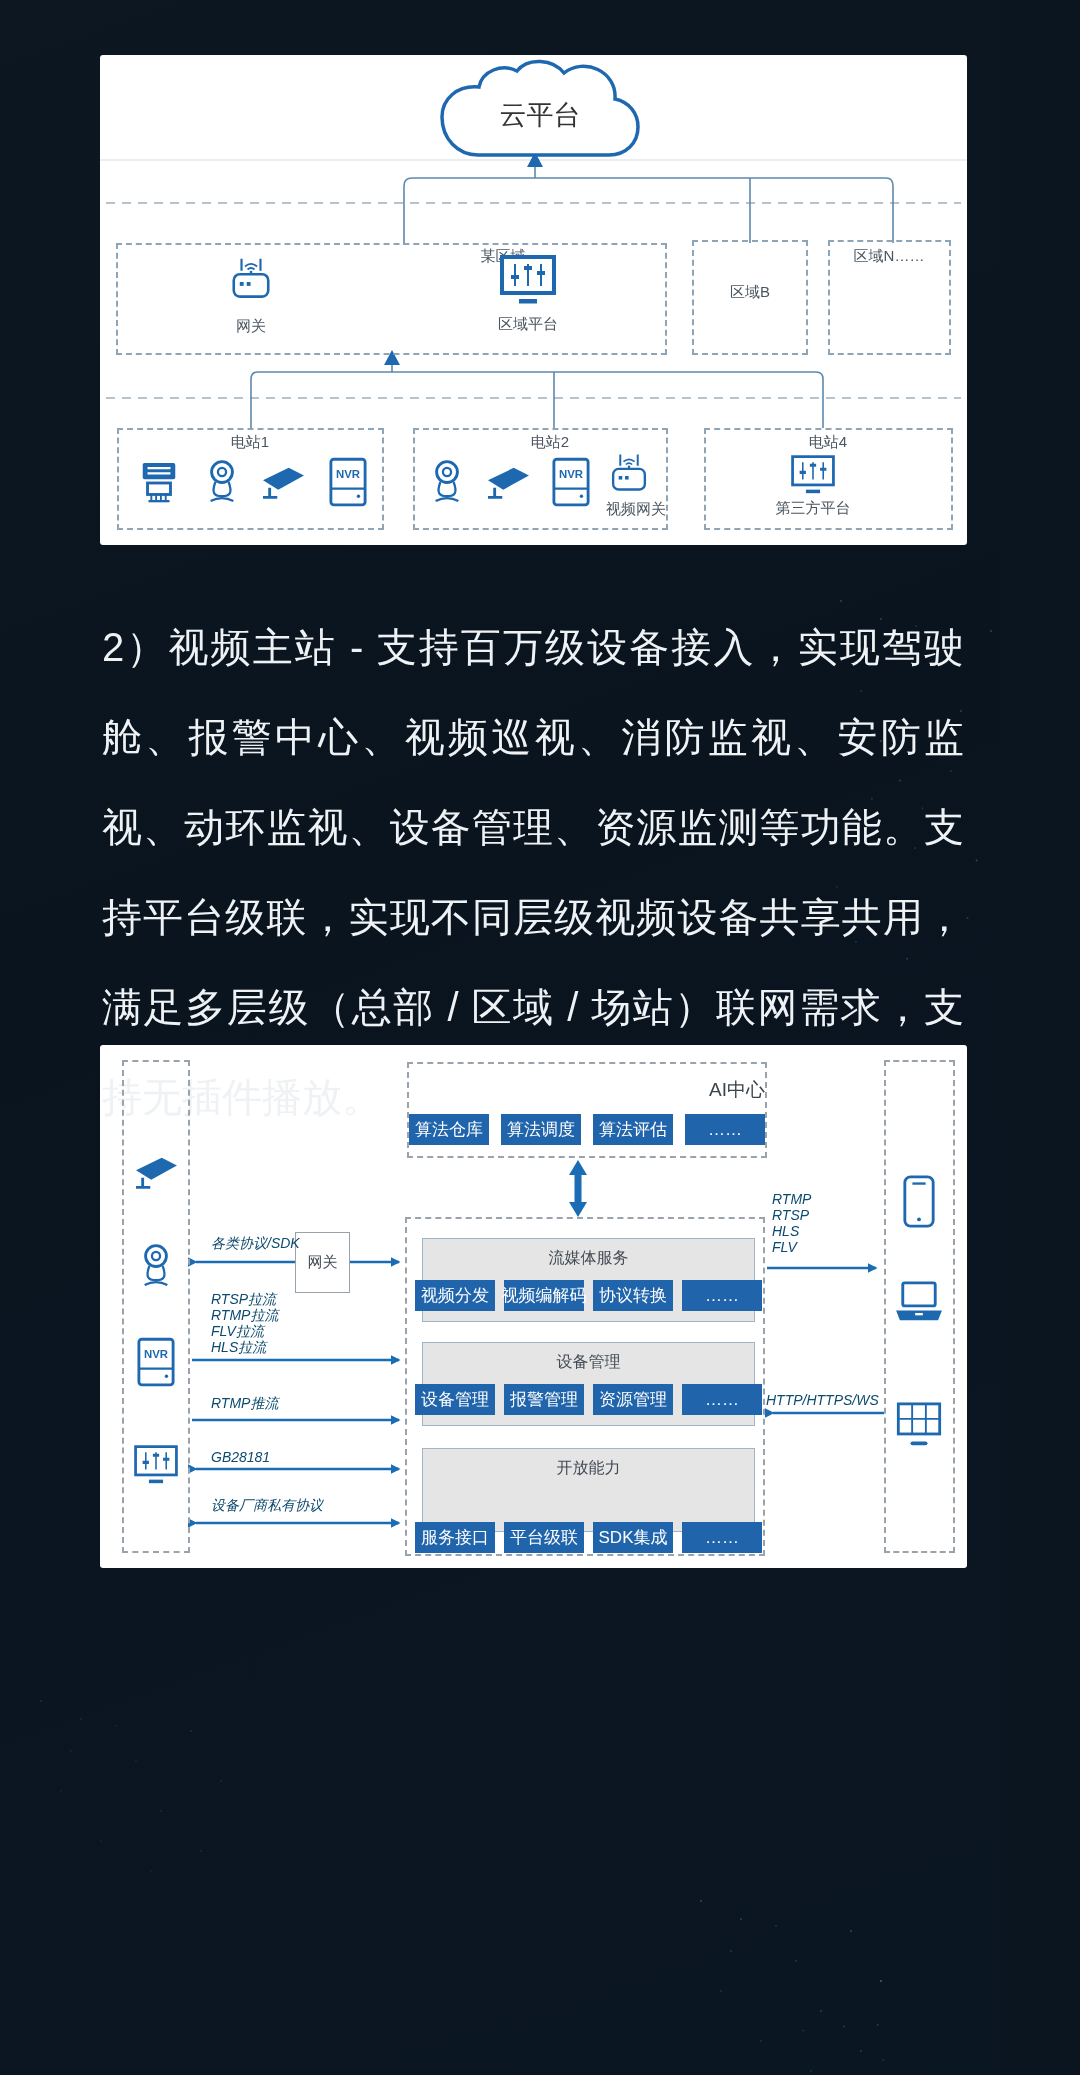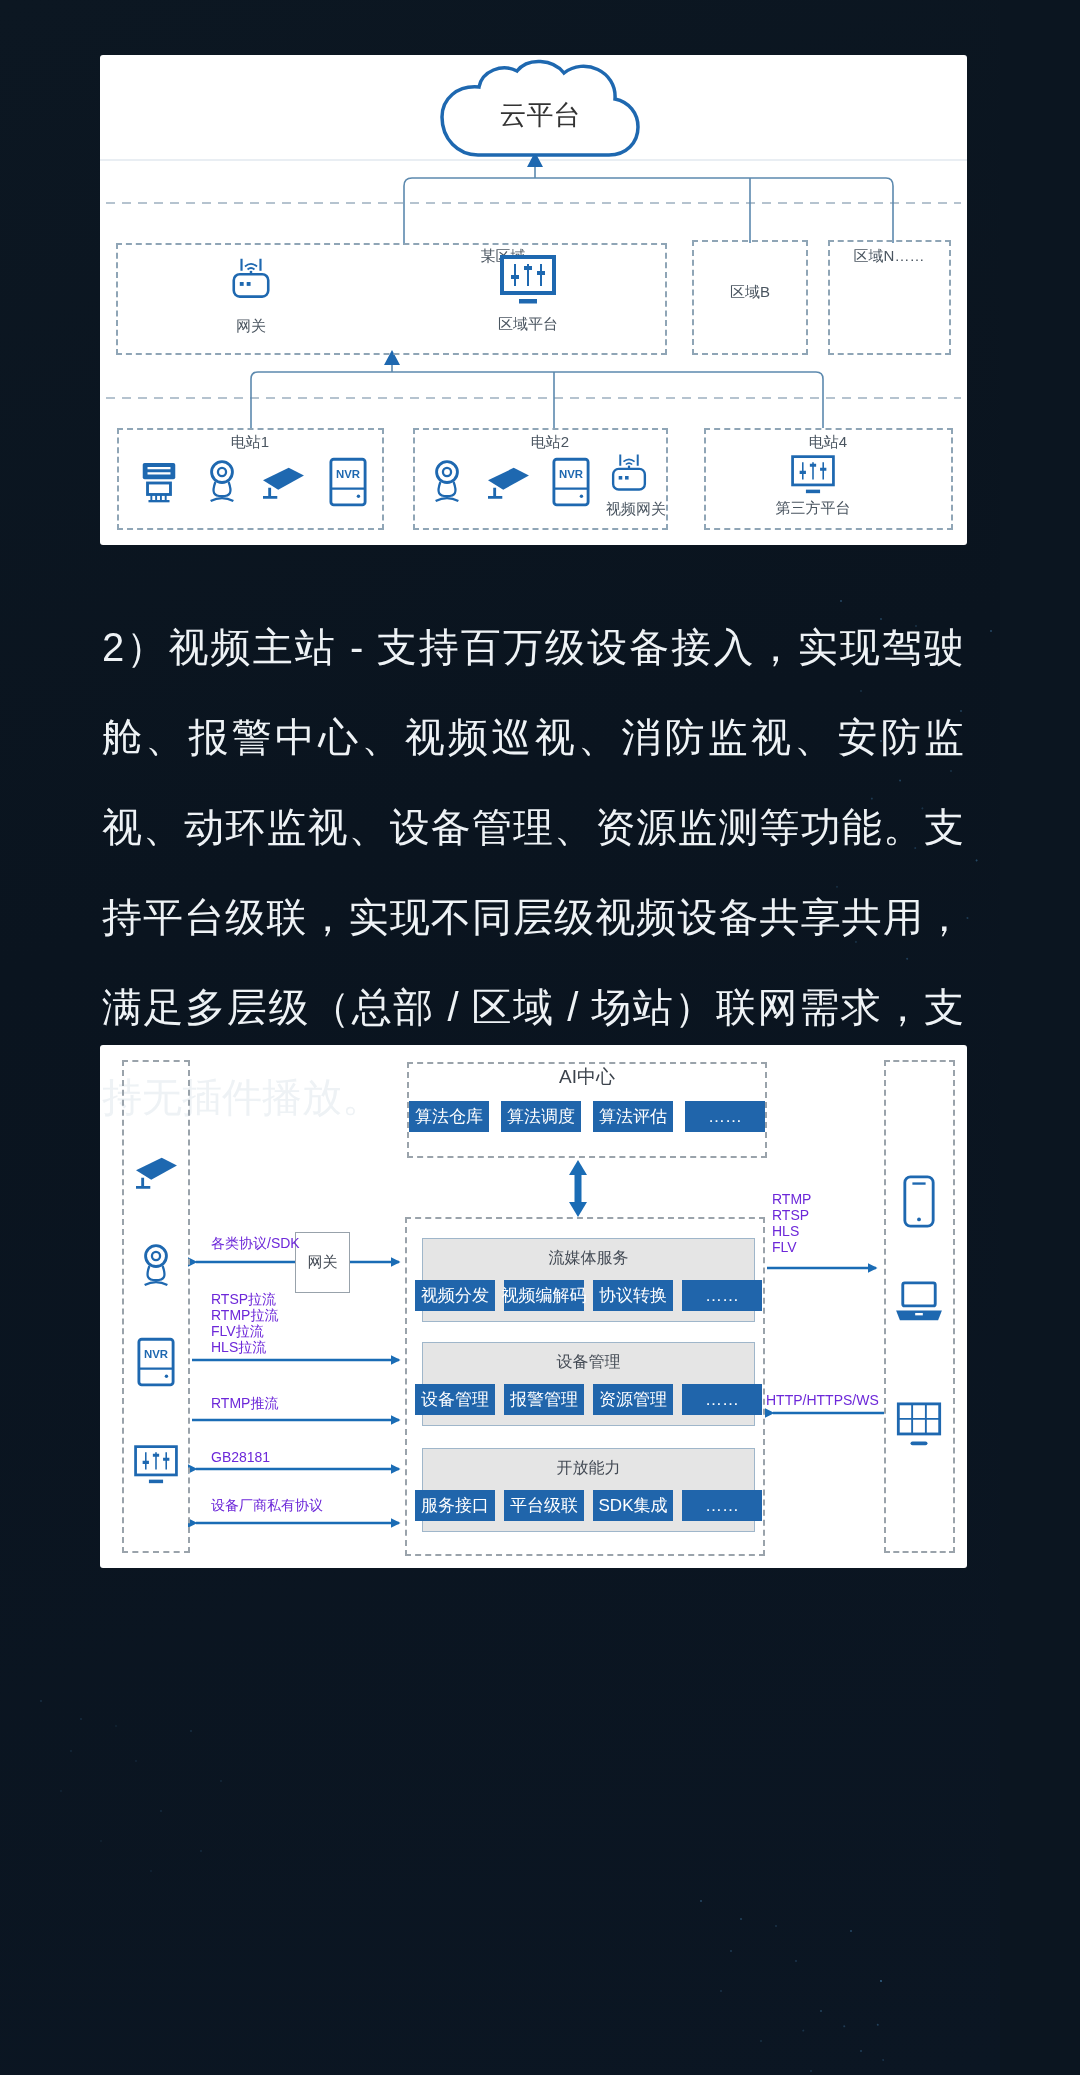--- a/index.html
+++ b/index.html
@@ -20,21 +20,21 @@
   .dlabel{position:absolute;z-index:3;color:#4a5560;font-size:15px;text-align:center;white-space:nowrap;}
   .icon{position:absolute;z-index:3;}
   .para{position:absolute;left:102px;width:862px;color:#eef2f5;font-size:40px;
     text-align:justify;text-align-last:left;z-index:2;letter-spacing:0px;}
   .subbox{position:absolute;border:1px solid #9fb6ca;background:#e5e5e5;z-index:3;box-sizing:border-box;
     display:flex;flex-direction:column;align-items:center;}
   .subtitle{color:#444b55;font-size:16px;margin-top:9px;}
   .btnrow{display:flex;gap:12px;margin-top:11px;width:100%;justify-content:center;}
   .btn{background:#2065ab;color:#fff;font-size:17px;height:31px;min-width:68px;padding:0 6px;
     display:flex;align-items:center;justify-content:center;white-space:nowrap;}
-  .plabel{position:absolute;z-index:3;color:#6d28d9;font-size:14px;white-space:nowrap;}
+  .plabel{position:absolute;z-index:3;color:#0c4a6e;font-size:14px;white-space:nowrap;font-style:italic;}
   .gateway-node{position:absolute;z-index:3;background:#fff;border:1.5px solid #98a2ab;box-sizing:border-box;
     display:flex;align-items:center;justify-content:center;color:#444b55;font-size:15px;}
 </style>
 </head>
 <body>
 
 <div class="page">
 
   <div class="dots" style="left:840px;top:600px;"></div>
   <div class="dots" style="left:880px;top:740px;transform:rotate(40deg);"></div>
@@ -187,21 +187,21 @@
       <circle cx="31" cy="41" r="1.8" fill="#1e68b0"></circle>
     </svg>
     <svg class="icon" style="left:34px;top:400px;" width="44" height="41" viewBox="0 0 56 52">
       <rect x="2" y="2" width="52" height="36" stroke="#1e68b0" stroke-width="3.5" fill="#fff"></rect>
       <path d="M15,9 V31 M28,9 V31 M41,9 V31" stroke="#1e68b0" stroke-width="2" fill="none"></path>
       <path d="M11,22 H19 M24,13 H32 M37,18 H45" stroke="#1e68b0" stroke-width="4" fill="none"></path>
       <rect x="19" y="44" width="18" height="4.5" fill="#1e68b0"></rect>
     </svg>
 
     <div class="dashbox2" style="left:307px;top:17px;width:360px;height:96px;">
-      <div style="text-align:center;color:#3c434c;font-size:19px;">AI中心</div>
+      <div style="text-align:right;color:#3c434c;font-size:19px;margin-top:13px;">AI中心</div>
       <div class="btnrow">
         <div class="btn">算法仓库</div>
         <div class="btn">算法调度</div>
         <div class="btn">算法评估</div>
         <div class="btn">……</div>
       </div>
     </div>
 
     <div class="dashbox2" style="left:305px;top:172px;width:360px;height:339px;"></div>
 
@@ -218,21 +218,21 @@
     <div class="subbox" style="left:322px;top:297px;width:333px;height:84px;">
       <div class="subtitle">设备管理</div>
       <div class="btnrow" style="gap:9px;">
         <div class="btn">设备管理</div>
         <div class="btn">报警管理</div>
         <div class="btn">资源管理</div>
         <div class="btn">……</div>
       </div>
     </div>
 
-    <div class="subbox" style="left:322px;top:403px;width:333px;height:84px;">
+    <div class="subbox" style="left:322px;top:403px;width:333px;height:84px;gap:32px;">
       <div class="subtitle">开放能力</div>
       <div class="btnrow" style="gap:9px;">
         <div class="btn">服务接口</div>
         <div class="btn">平台级联</div>
         <div class="btn">SDK集成</div>
         <div class="btn">……</div>
       </div>
     </div>
 
     <div class="gateway-node" style="left:195px;top:187px;width:55px;height:61px;">网关</div>

